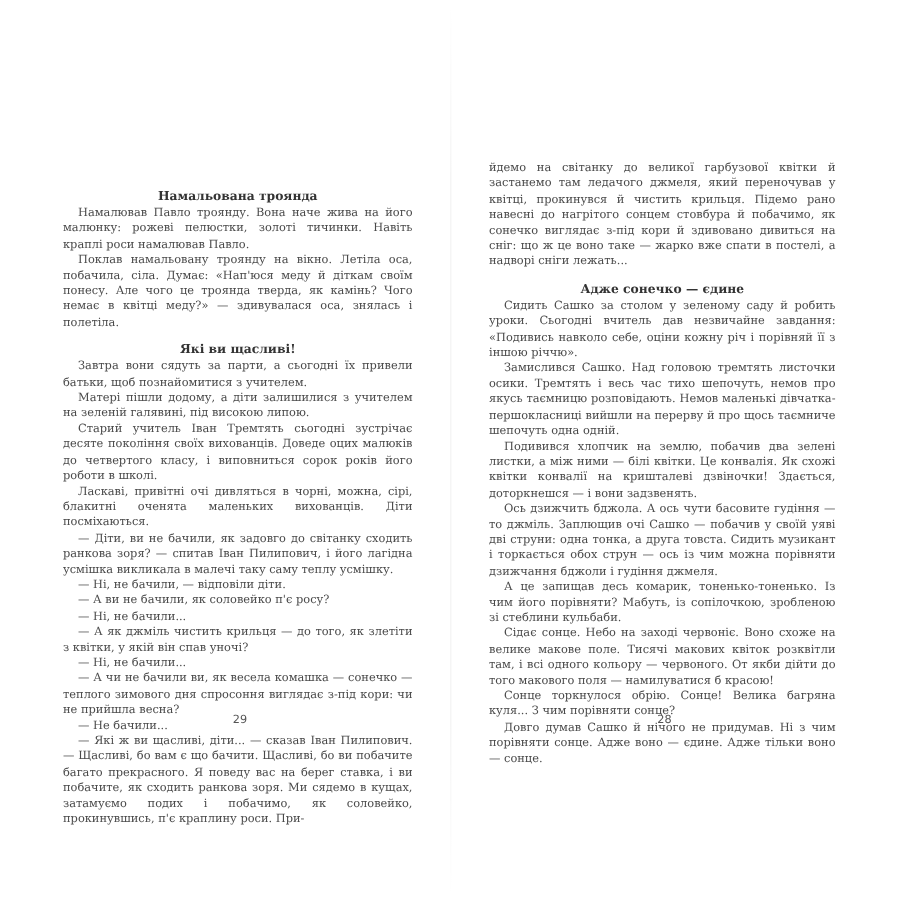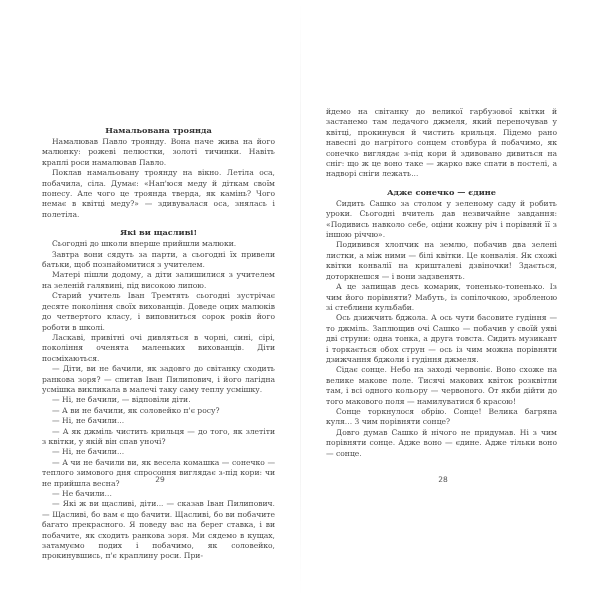--- a/index.html
+++ b/index.html
@@ -31,46 +31,46 @@
 <div class="spread">
   <div class="gutter"></div>
 
   <div class="page page-left">
     <div class="col">
       <div class="heading">Намальована троянда</div>
       <p class="p">Намалював Павло троянду. Вона наче жива на його малюнку: рожеві пелюстки, золоті тичинки. Навіть краплі роси намалював Павло.</p>
       <p class="p">Поклав намальовану троянду на вікно. Летіла оса, побачила, сіла. Думає: «Нап'юся меду й діткам своїм понесу. Але чого це троянда тверда, як камінь? Чого немає в квітці меду?» — здивувалася оса, знялась і полетіла.</p>
 
       <div class="heading spaced">Які ви щасливі!</div>
-      <p class="p">Сьогодні до школи вперше прийшли малюки.</p>
       <p class="p">Завтра вони сядуть за парти, а сьогодні їх привели батьки, щоб познайомитися з учителем.</p>
       <p class="p">Матері пішли додому, а діти залишилися з учителем на зеленій галявині, під високою липою.</p>
       <p class="p">Старий учитель Іван Тремтять сьогодні зустрічає десяте покоління своїх вихованців. Доведе оцих малюків до четвертого класу, і виповниться сорок років його роботи в школі.</p>
-      <p class="p">Ласкаві, привітні очі дивляться в чорні, сині, сірі, покоління оченята маленьких вихованців. Діти посміхаються.</p>
+      <p class="p">Ласкаві, привітні очі дивляться в чорні, можна, сірі, блакитні оченята маленьких вихованців. Діти посміхаються.</p>
       <p class="dlg">— Діти, ви не бачили, як задовго до світанку сходить ранкова зоря? — спитав Іван Пилипович, і його лагідна усмішка викликала в малечі таку саму теплу усмішку.</p>
       <p class="dlg">— Ні, не бачили, — відповіли діти.</p>
       <p class="dlg">— А ви не бачили, як соловейко п'є росу?</p>
       <p class="dlg">— Ні, не бачили...</p>
       <p class="dlg">— А як джміль чистить крильця — до того, як злетіти з квітки, у якій він спав уночі?</p>
       <p class="dlg">— Ні, не бачили...</p>
       <p class="dlg">— А чи не бачили ви, як весела комашка — сонечко — теплого зимового дня спросоння виглядає з-під кори: чи не прийшла весна?</p>
       <p class="dlg">— Не бачили...</p>
       <p class="dlg">— Які ж ви щасливі, діти... — сказав Іван Пилипович. — Щасливі, бо вам є що бачити. Щасливі, бо ви побачите багато прекрасного. Я поведу вас на берег ставка, і ви побачите, як сходить ранкова зоря. Ми сядемо в кущах, затамуємо подих і побачимо, як соловейко, прокинувшись, п'є краплину роси. При-</p>
     </div>
     <div class="pagenum">29</div>
   </div>
 
   <div class="page page-right">
     <div class="col">
       <p class="p noindent">йдемо на світанку до великої гарбузової квітки й застанемо там ледачого джмеля, який переночував у квітці, прокинувся й чистить крильця. Підемо рано навесні до нагрітого сонцем стовбура й побачимо, як сонечко виглядає з-під кори й здивовано дивиться на сніг: що ж це воно таке — жарко вже спати в постелі, а надворі сніги лежать...</p>
 
       <div class="heading spaced">Адже сонечко — єдине</div>
       <p class="p">Сидить Сашко за столом у зеленому саду й робить уроки. Сьогодні вчитель дав незвичайне завдання: «Подивись навколо себе, оціни кожну річ і порівняй її з іншою річчю».</p>
+      <p class="p">Замислився Сашко. Над головою тремтять листочки осики. Тремтять і весь час тихо шепочуть, немов про якусь таємницю розповідають. Немов маленькі дівчатка-першокласниці вийшли на перерву й про щось таємниче шепочуть одна одній.</p>
       <p class="p">Подивився хлопчик на землю, побачив два зелені листки, а між ними — білі квітки. Це конвалія. Як схожі квітки конвалії на кришталеві дзвіночки! Здається, доторкнешся — і вони задзвенять.</p>
+      <p class="p">Ось дзижчить бджола. А ось чути басовите гудіння — то джміль. Заплющив очі Сашко — побачив у своїй уяві дві струни: одна тонка, а друга товста. Сидить музикант і торкається обох струн — ось із чим можна порівняти дзижчання бджоли і гудіння джмеля.</p>
       <p class="p">А це запищав десь комарик, тоненько-тоненько. Із чим його порівняти? Мабуть, із сопілочкою, зробленою зі стеблини кульбаби.</p>
-      <p class="p">Ось дзижчить бджола. А ось чути басовите гудіння — то джміль. Заплющив очі Сашко — побачив у своїй уяві дві струни: одна тонка, а друга товста. Сидить музикант і торкається обох струн — ось із чим можна порівняти дзижчання бджоли і гудіння джмеля.</p>
       <p class="p">Сідає сонце. Небо на заході червоніє. Воно схоже на велике макове поле. Тисячі макових квіток розквітли там, і всі одного кольору — червоного. От якби дійти до того макового поля — намилуватися б красою!</p>
       <p class="p">Сонце торкнулося обрію. Сонце! Велика багряна куля... З чим порівняти сонце?</p>
       <p class="p">Довго думав Сашко й нічого не придумав. Ні з чим порівняти сонце. Адже воно — єдине. Адже тільки воно — сонце.</p>
     </div>
     <div class="pagenum">28</div>
   </div>
 </div>
 
 </body></html>

